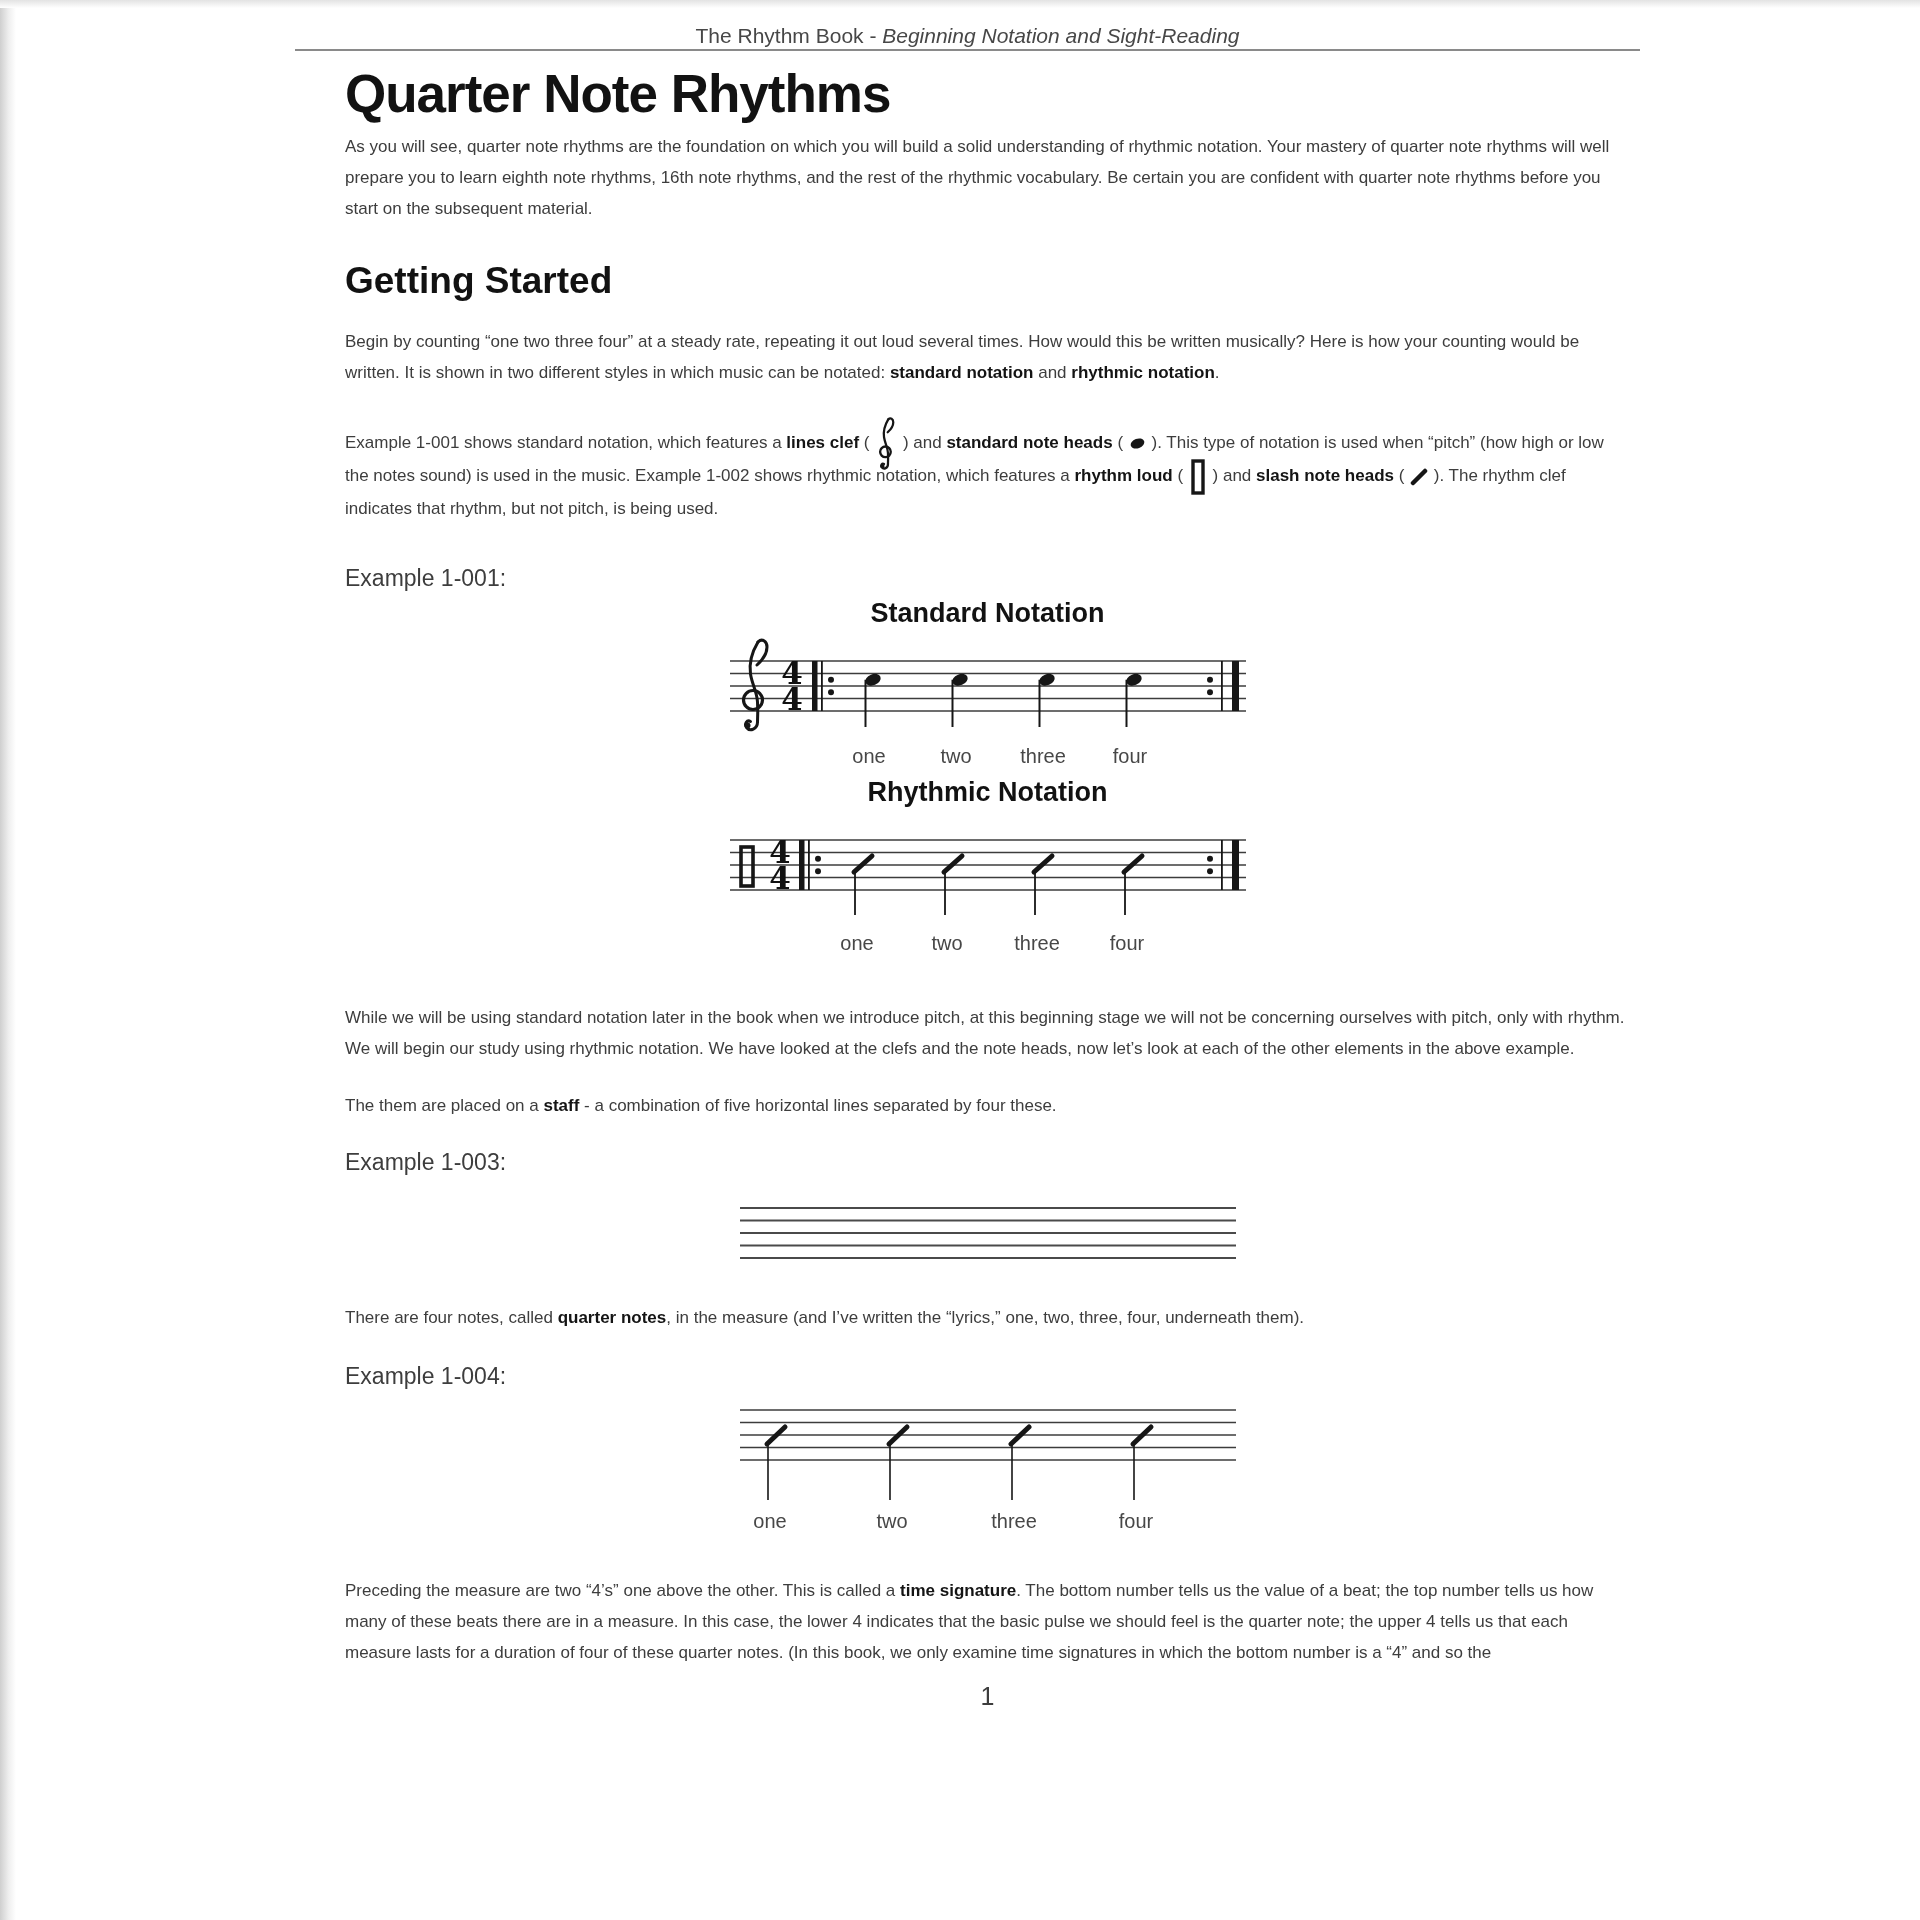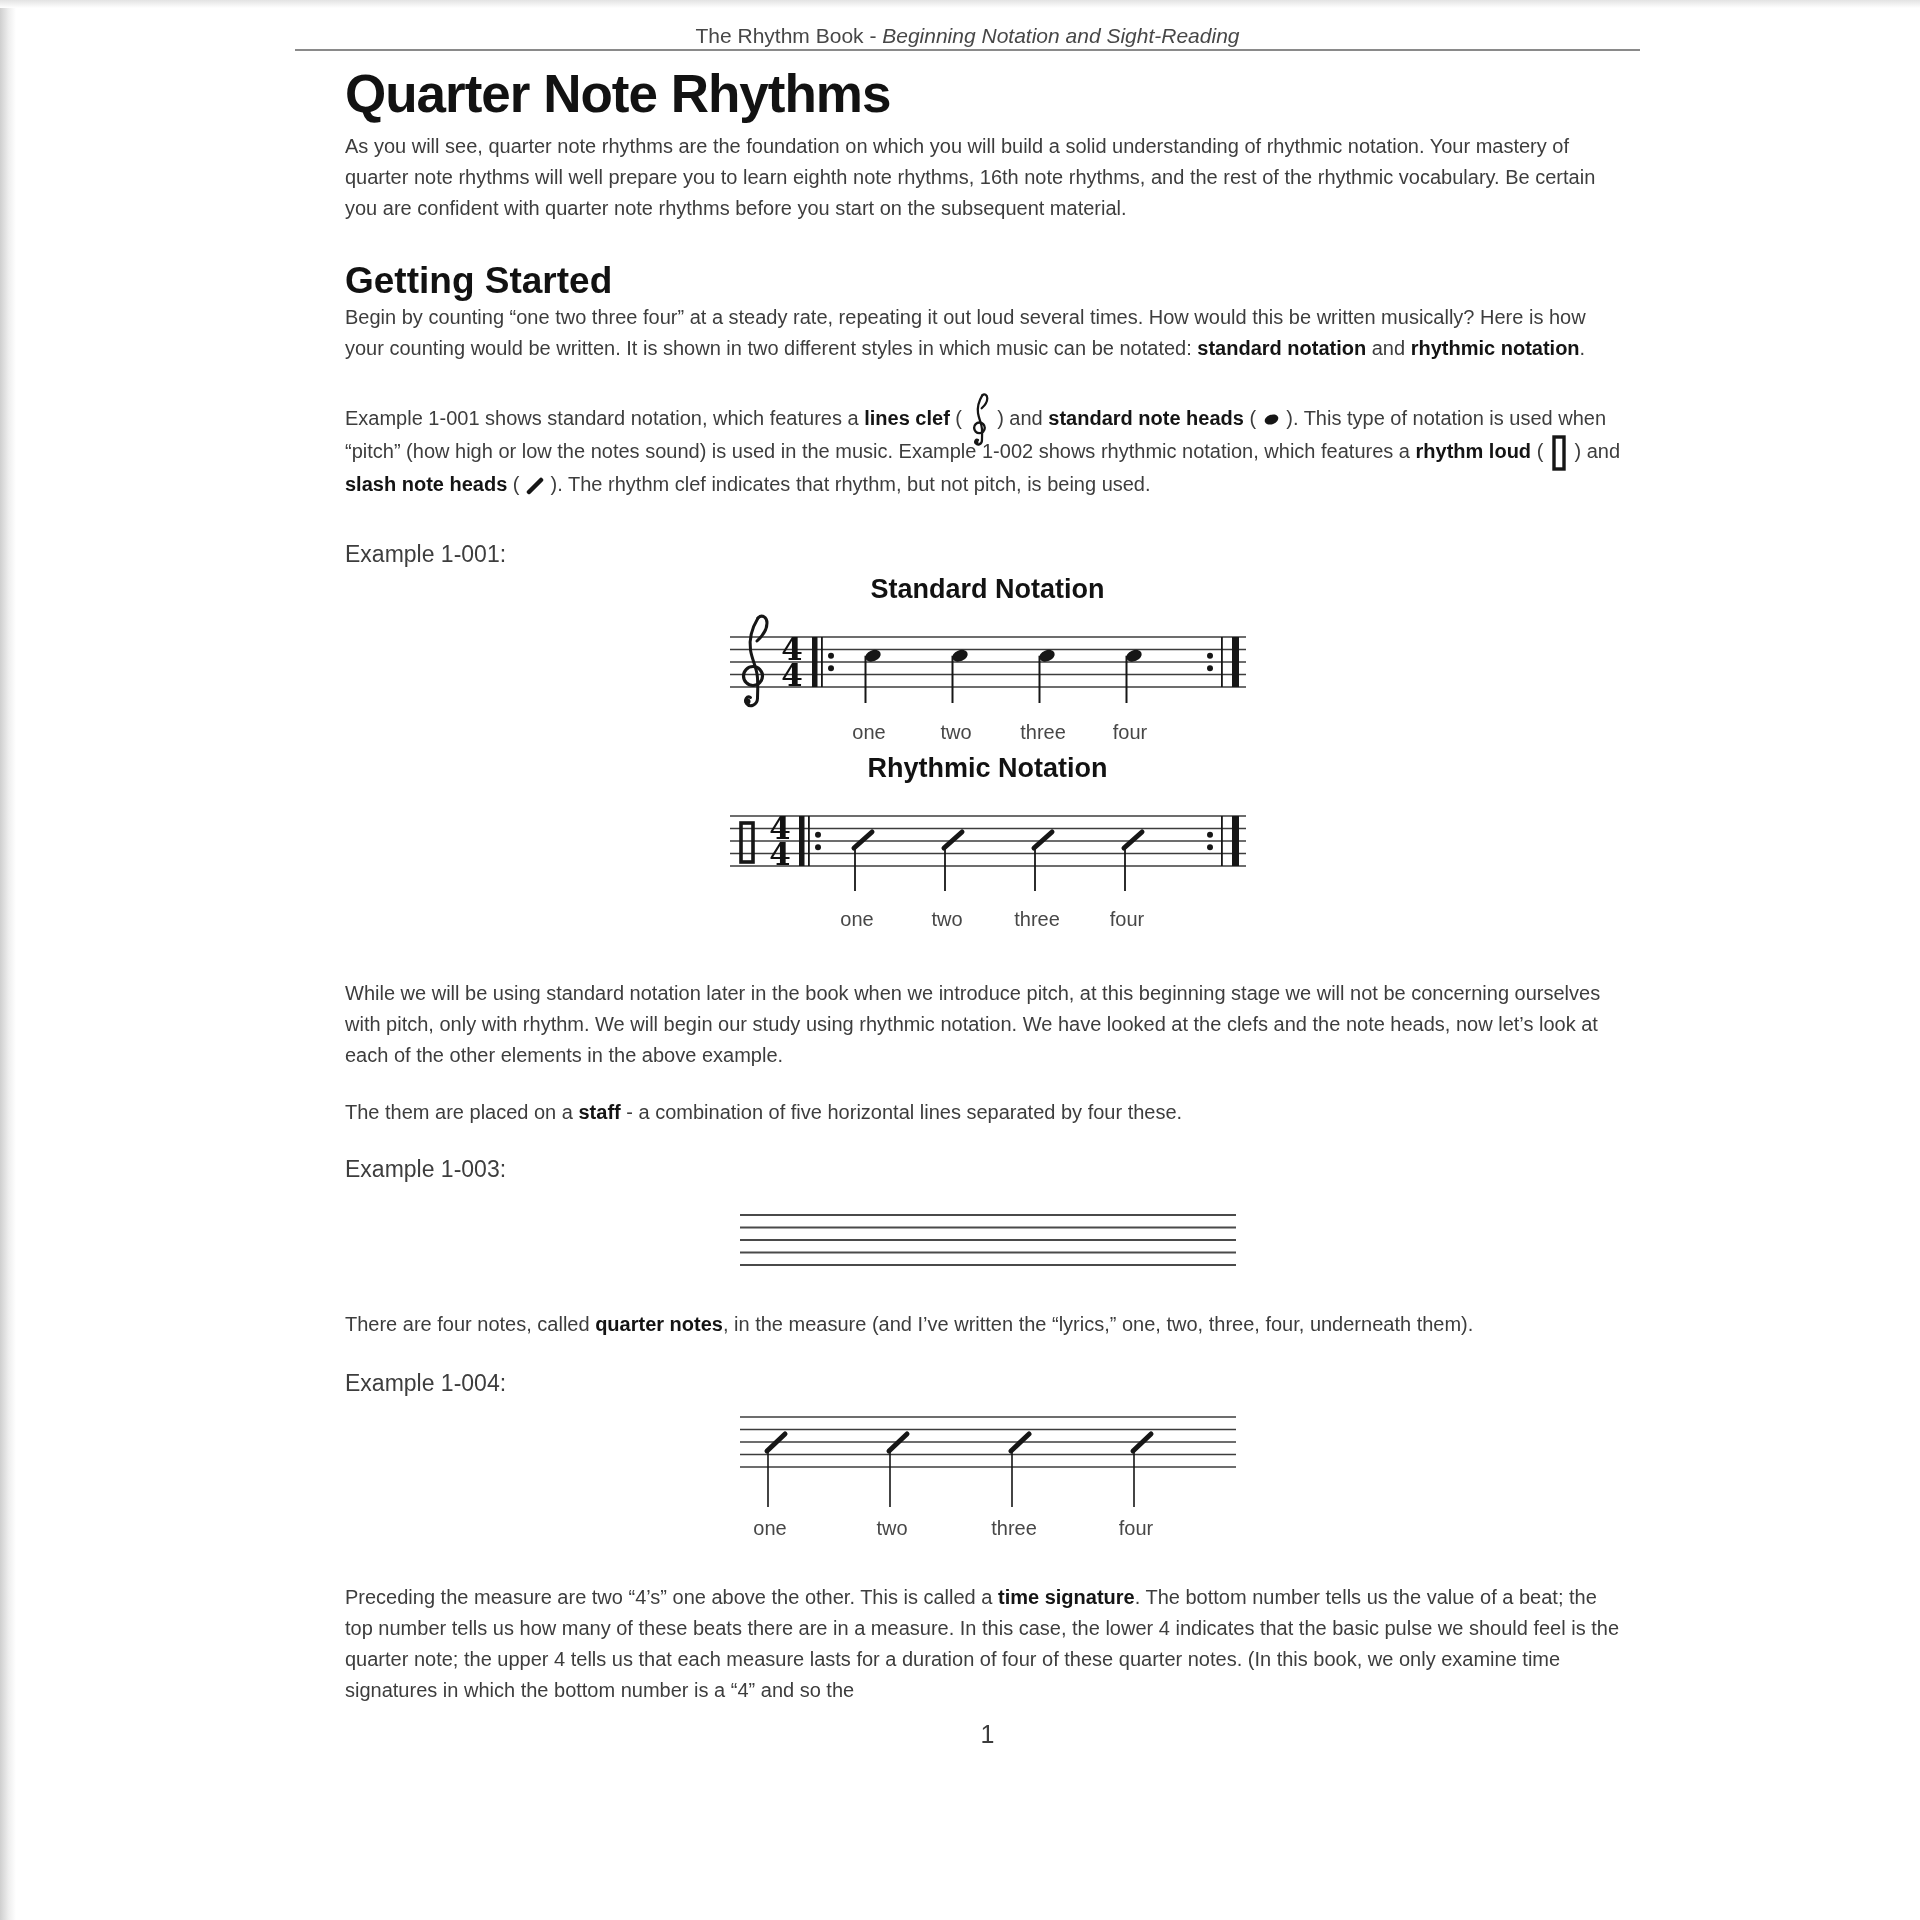--- a/index.html
+++ b/index.html
@@ -31,24 +31,24 @@
   h1.page-title{
     font-size:53px;line-height:58px;
     color:#121212;margin:14px 0 0 0;
     font-weight:bold;letter-spacing:-1px;
   }
   h2.section-heading{
     font-size:37px;line-height:42px;
     color:#121212;margin:36px 0 0 0;
     font-weight:bold;
   }
-  p{font-size:20px;line-height:31px;margin:0;}
+  p{font-size:17px;line-height:31px;margin:0;}
   .b{font-weight:bold;color:#141414;}
   p.intro{margin-top:8px;}
-  p.getting-started-par{margin-top:0;}
+  p.getting-started-par{margin-top:24px;}
   p.notation-styles-par{margin-top:38px;line-height:33px;}
   p.using-rhythmic-par{margin-top:44px;}
   p.staff-def-par{margin-top:26px;}
   p.quarter-notes-par{margin-top:40px;}
   p.time-sig-par{margin-top:40px;}
   .example-label{font-size:23px;margin-top:40px;}
   .example-label.lbl2{margin-top:52px;}
   .example-label.lbl3{margin-top:28px;}
   .example-label.lbl4{margin-top:30px;}
   .fig-caption{

